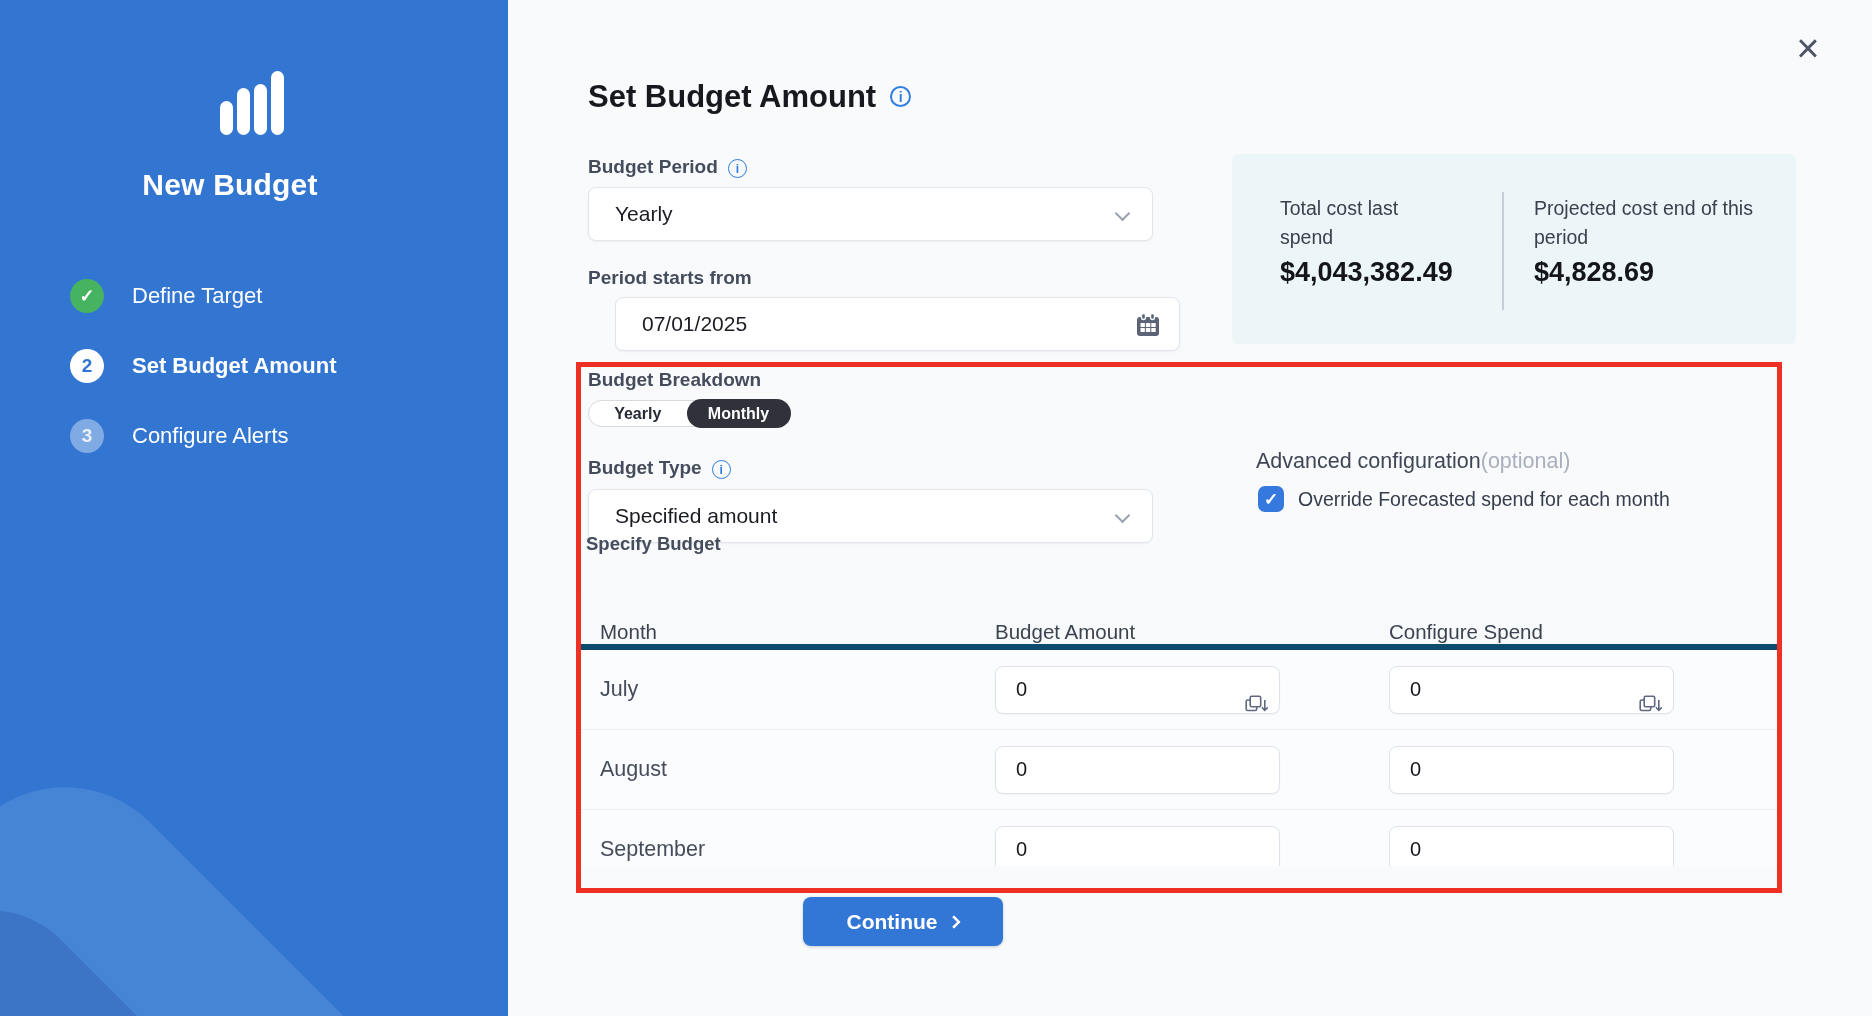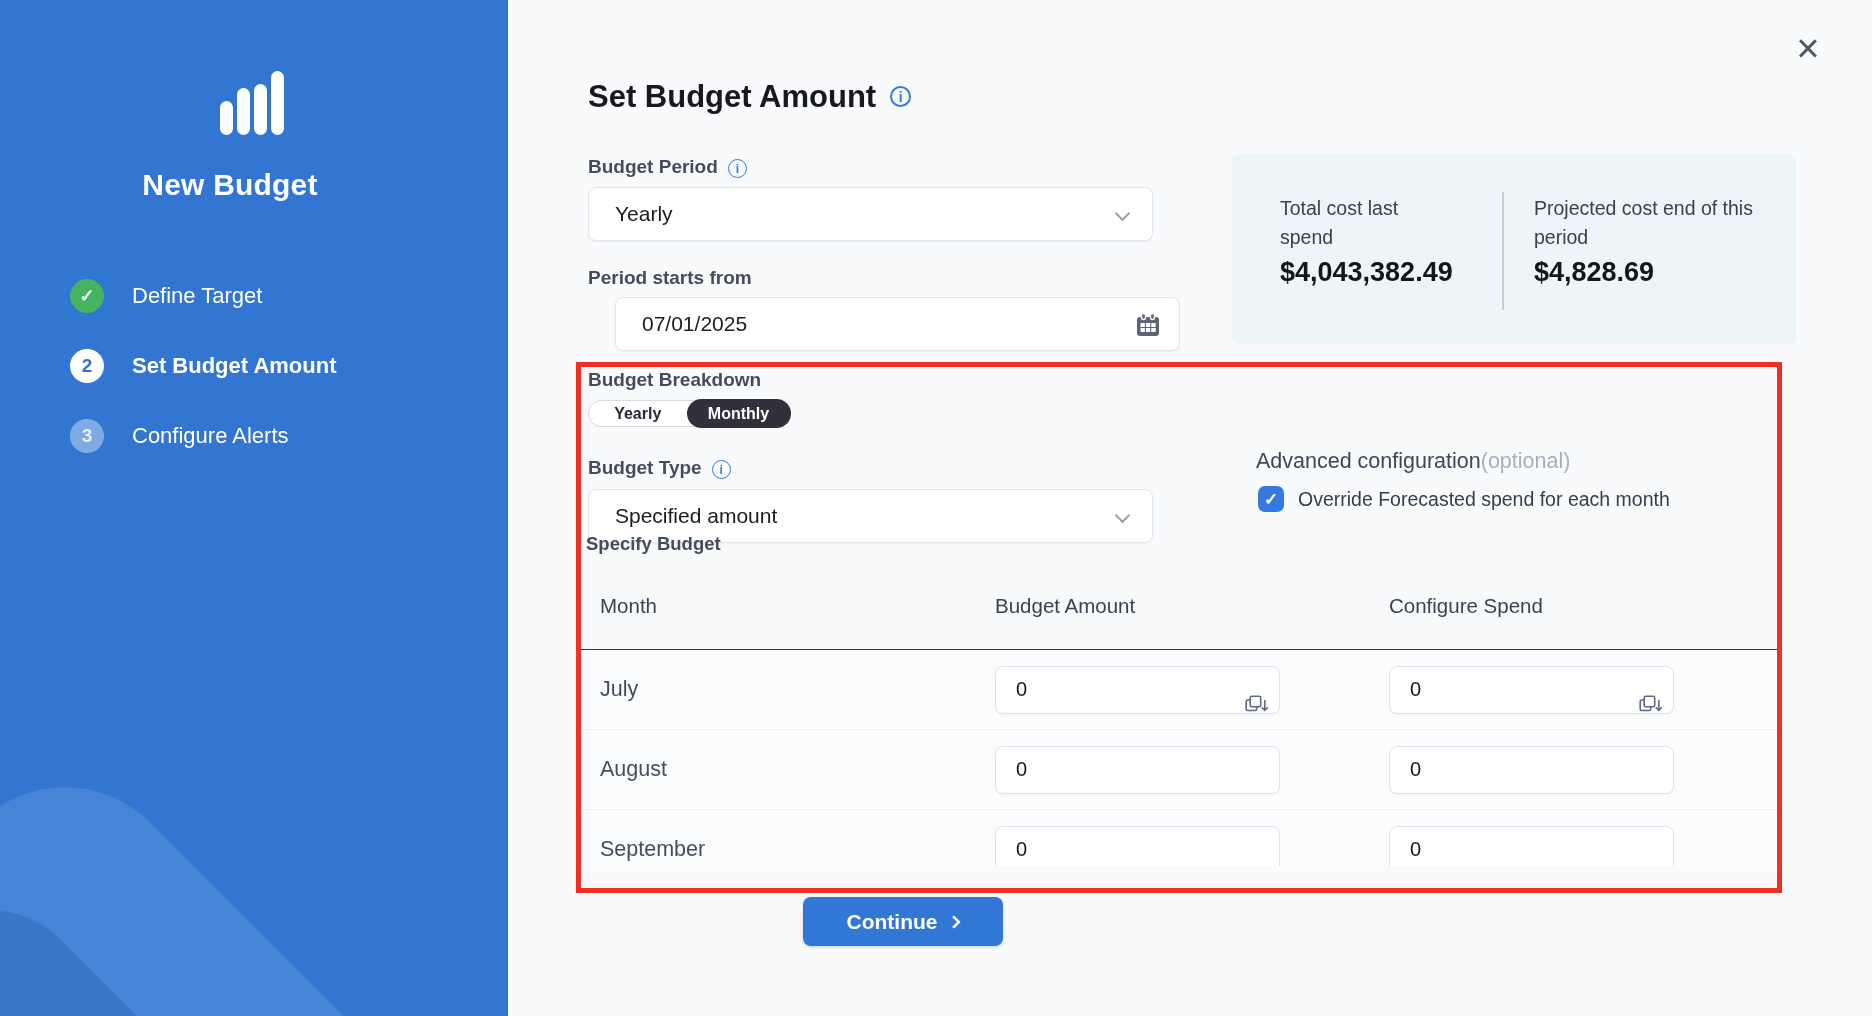--- a/index.html
+++ b/index.html
@@ -57,21 +57,21 @@
   .bt-label{left:80px;top:457px;}
   .adv-title{position:absolute;left:748px;top:449px;font-size:21.5px;color:#3F4655;}
   .adv-title .opt-sub{color:#A9AFBC;}
   .checkbox-row{position:absolute;left:750px;top:486px;display:flex;align-items:center;cursor:pointer;}
   .checkbox{width:26px;height:26px;border-radius:7px;background:#3679DE;display:flex;align-items:center;justify-content:center;color:#fff;font-size:17px;font-weight:700;}
   .checkbox-label{margin-left:14px;font-size:19.5px;color:#363D4B;}
 
   
   .specify-label{position:absolute;left:78px;top:533px;font-size:18.5px;font-weight:700;color:#454D5D;}
   .budget-table{position:absolute;left:70px;top:594px;width:1204px;height:272px;background:#FAFCFE;overflow:hidden;}
-  .t-header{display:flex;align-items:flex-start;height:56px;background:#F7F9FA;border-bottom:1px solid #0c4a6e;padding-left:22px;font-size:20.5px;color:#3C4350;}
+  .t-header{display:flex;align-items:flex-end;height:56px;background:#F7F9FA;border-bottom:6px solid #0c4a6e;padding-left:22px;font-size:20.5px;color:#3C4350;}
   .t-row{display:flex;align-items:center;height:80px;border-bottom:1px solid #EDEFF3;padding-left:22px;}
   .c1{flex:0 0 395px;}
   .c2{flex:0 0 394px;}
   .c3{flex:1;}
   .month-name{font-size:21.5px;color:#454C5A;}
   .cell-input-wrap{position:relative;width:285px;}
   .cell-input{width:285px;height:48px;background:#fff;border:1.5px solid #DFE3E9;border-radius:8px;font-size:20px;color:#16181D;padding:0 44px 0 20px;box-shadow:0 1px 2px rgba(16,24,40,.04);}
   .copy-icon{position:absolute;right:12px;top:13px;cursor:pointer;}
 
   

